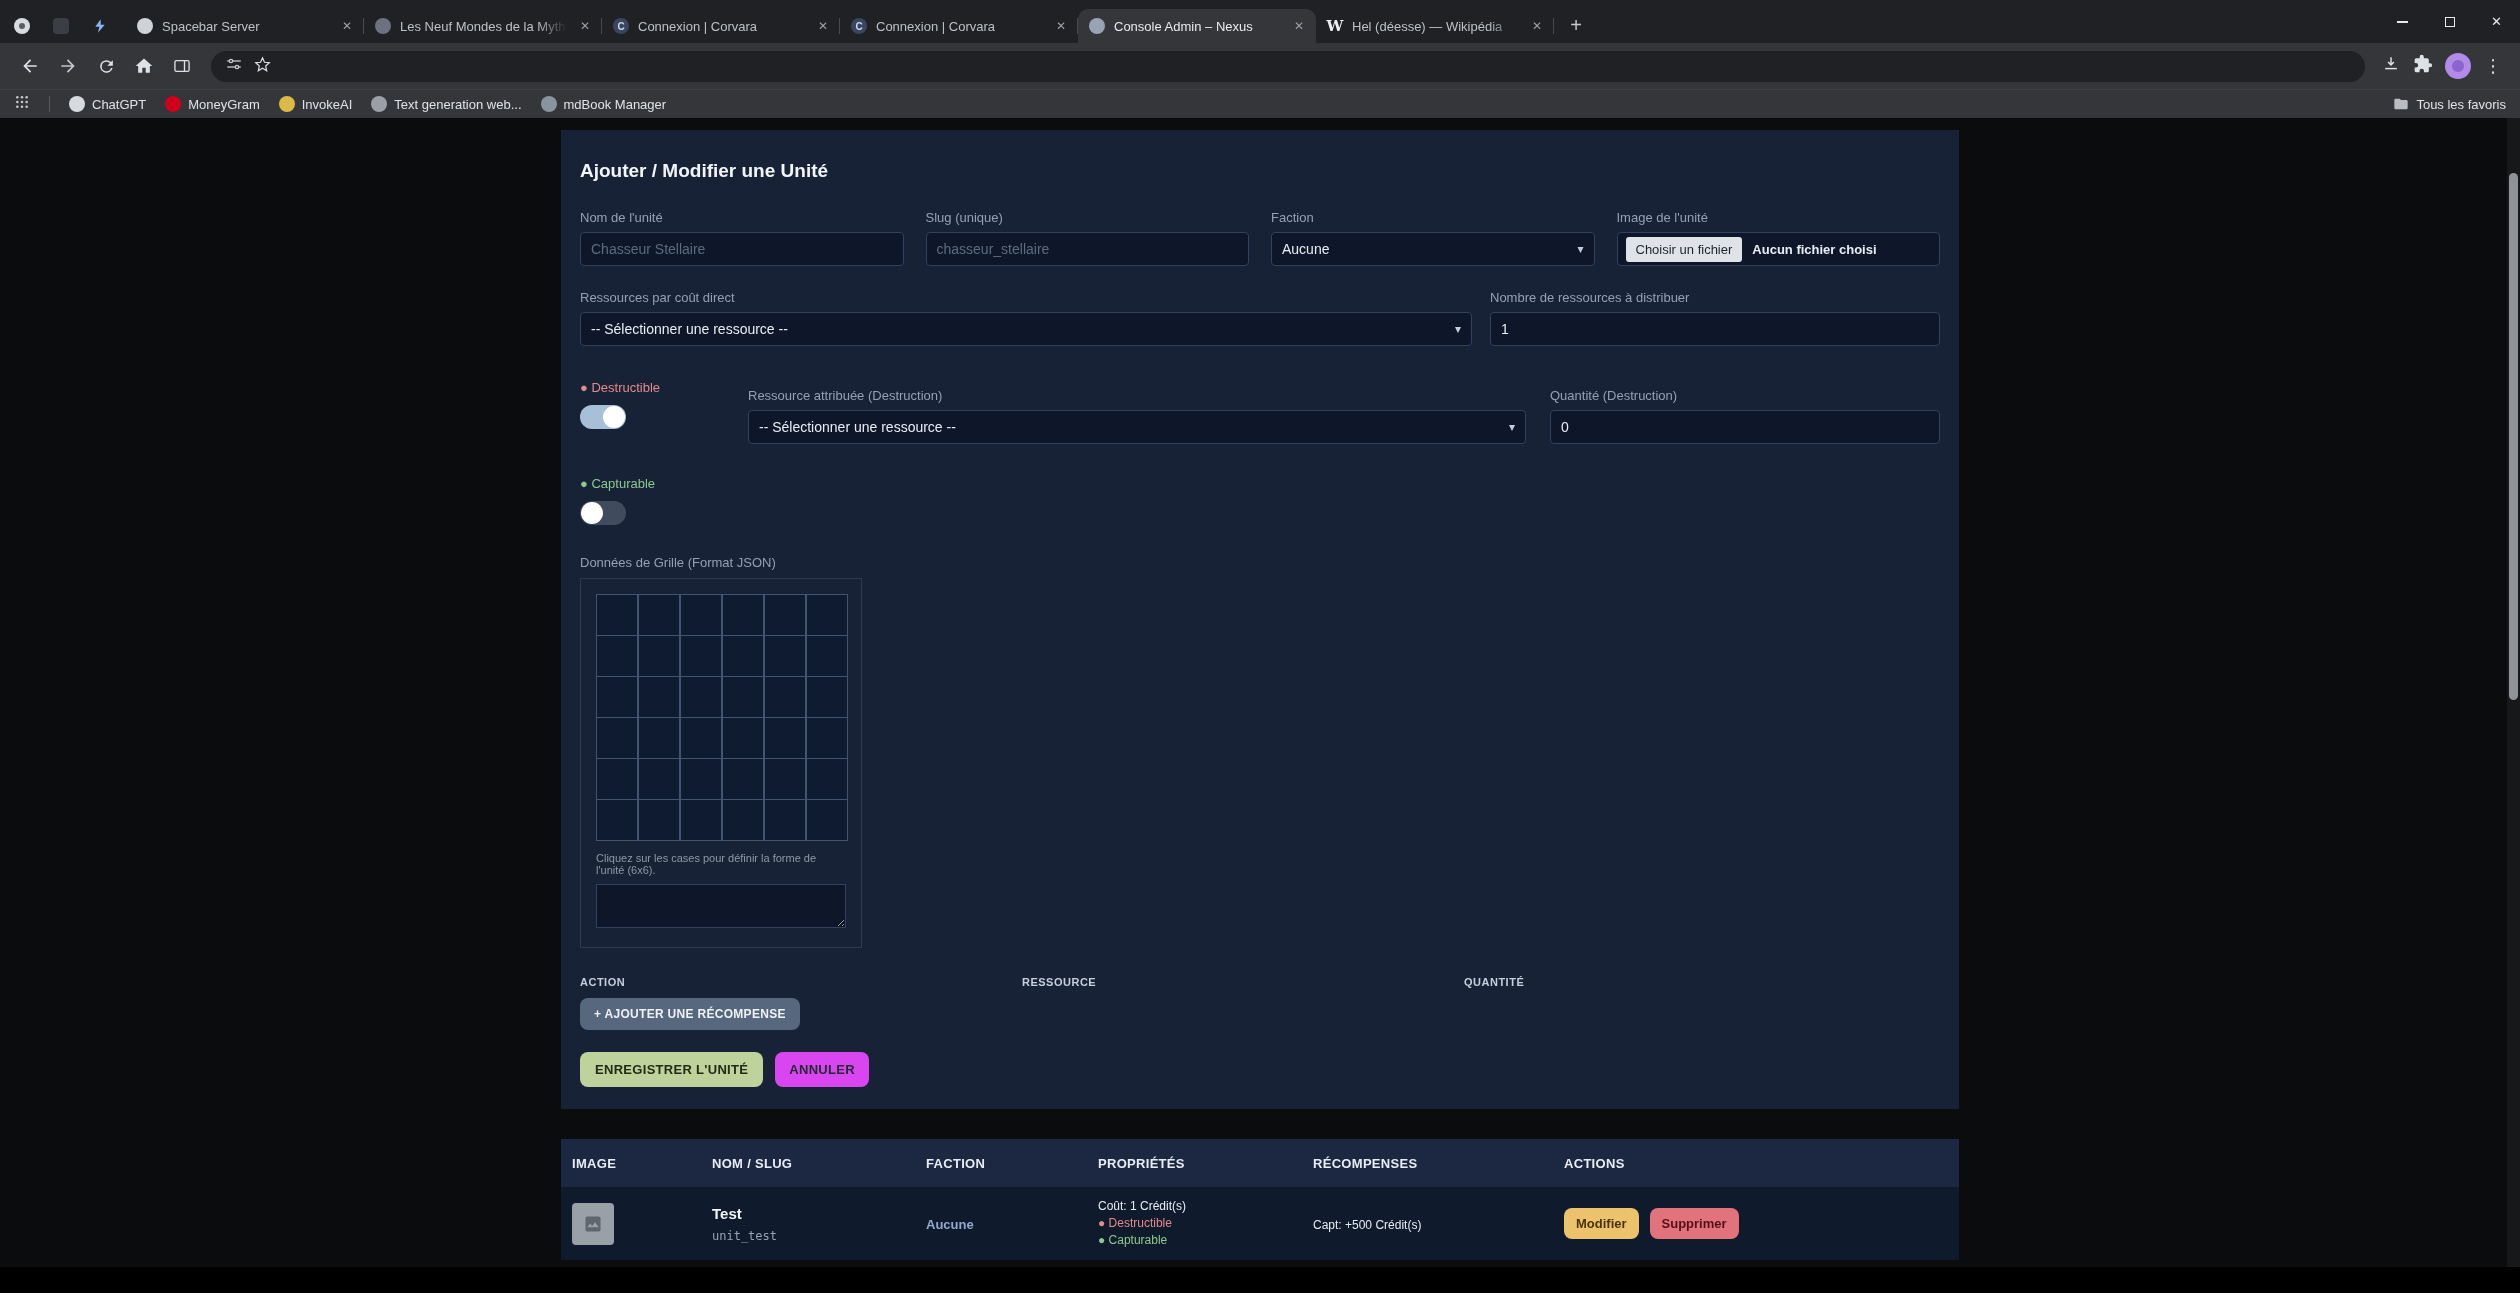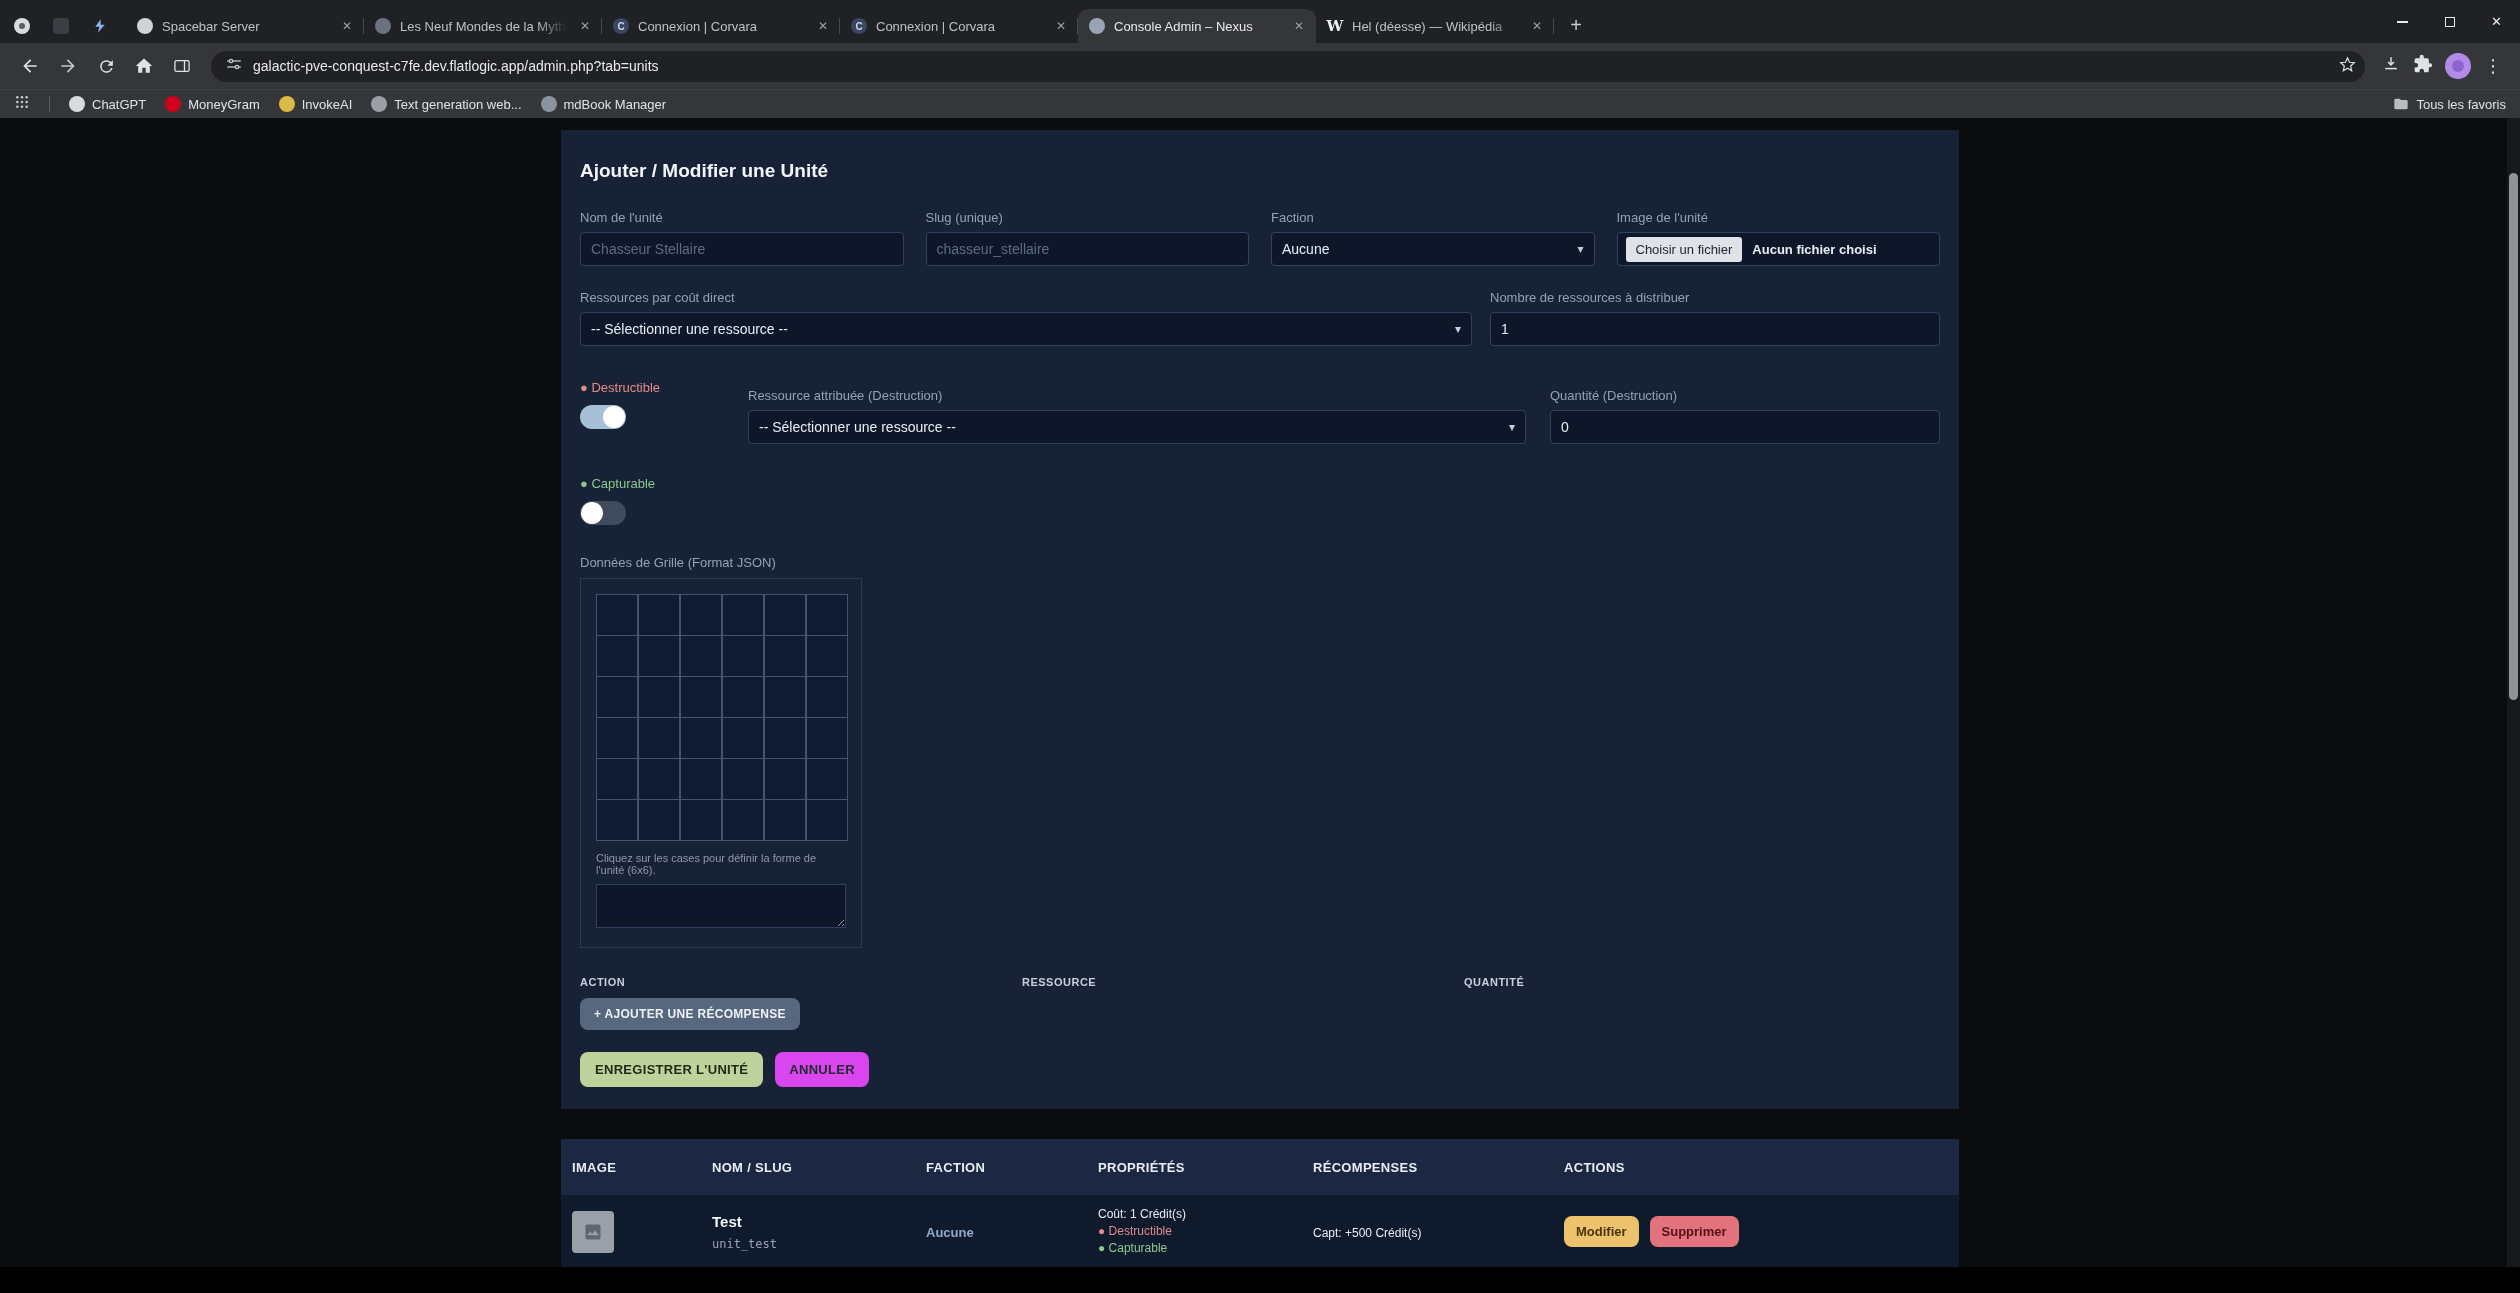--- a/index.html
+++ b/index.html
@@ -97,21 +97,21 @@
   .rew-cols{display:flex;margin-top:16px;}
   .rew-col{width:442px;font-size:11px;font-weight:700;color:#c6cfdc;letter-spacing:.5px;}
   .btn{border:none;border-radius:8px;font-weight:700;font-family:"Liberation Sans",sans-serif;cursor:default;}
   .add-reward{margin-top:10px;background:#57677e;color:#eef2f7;font-size:12px;padding:9px 14px;letter-spacing:.3px;}
   .form-actions{margin-top:22px;display:flex;gap:12px;}
   .save-btn{background:#bed29b;color:#222b16;font-size:13px;padding:10px 15px;letter-spacing:.3px;}
   .cancel-btn{background:#d946ef;color:#232b33;font-size:13px;padding:10px 14px;letter-spacing:.3px;}
 
   
   .table-panel{margin:30px auto 0;width:1398px;background:transparent;}
-  .t-header{display:flex;align-items:center;background:#1c2741;height:56px;}
+  .t-header{display:flex;align-items:center;background:#1c2741;height:48px;}
   .th{font-size:13px;font-weight:700;color:#e8edf4;padding:0 11px;letter-spacing:.3px;}
   .t-row{display:flex;align-items:center;background:#101a2d;height:73px;}
   .td{padding:0 11px;}
   .c1{width:140px;flex:none;}
   .c2{width:214px;flex:none;}
   .c3{width:172px;flex:none;}
   .c4{width:215px;flex:none;}
   .c5{width:251px;flex:none;}
   .c6{flex:1;}
   .thumb{width:42px;height:42px;background:#9aa0a8;border-radius:4px;display:flex;align-items:center;justify-content:center;}
@@ -221,21 +221,20 @@
       <span>
         <svg width="18" height="18" viewBox="0 0 24 24" stroke="#c6cacd" stroke-width="1.8" fill="none">
           <circle cx="8" cy="8" r="2.2"></circle>
             <line x1="3" y1="8" x2="5.6" y2="8"></line>
             <line x1="10.4" y1="8" x2="21" y2="8"></line>
           <circle cx="16" cy="16" r="2.2"></circle>
             <line x1="3" y1="16" x2="13.6" y2="16"></line>
             <line x1="18.4" y1="16" x2="21" y2="16"></line>
         </svg>
       </span>
-      <span class="url-text">galactic-pve-conquest-c7fe.dev.flatlogic.app/admin.php?tab=units</span>
       <span>
         <svg width="19" height="19" viewBox="0 0 24 24">
             <path d="M12 3.6l2.5 5.6 6.1.6-4.6 4.1 1.3 6-5.3-3.2-5.3 3.2 1.3-6L3.4 9.8l6.1-.6z" fill="none" stroke="#dee1e6" stroke-width="1.5"></path>
           </svg>
       </span>
     </div>
 
     <div class="tb-right">
       <span>
         <svg width="20" height="20" viewBox="0 0 24 24" stroke="#dee1e6" stroke-width="1.8" fill="none">

